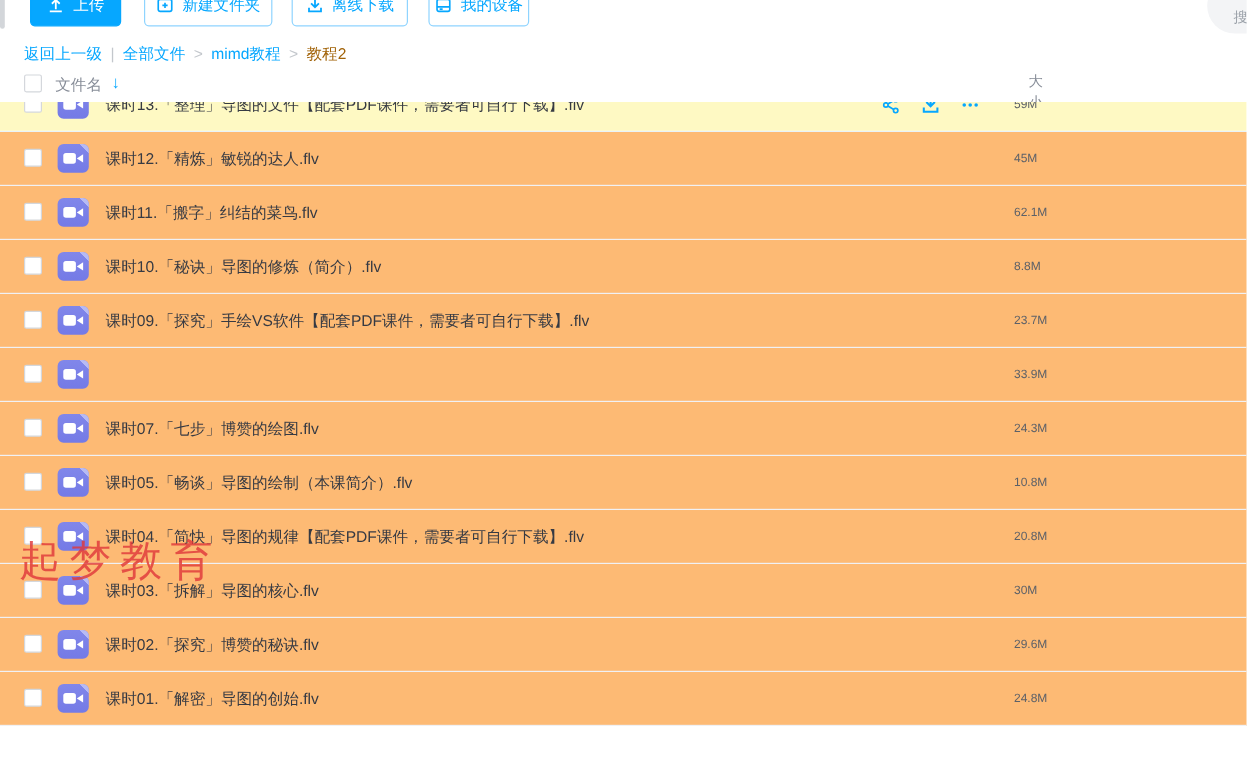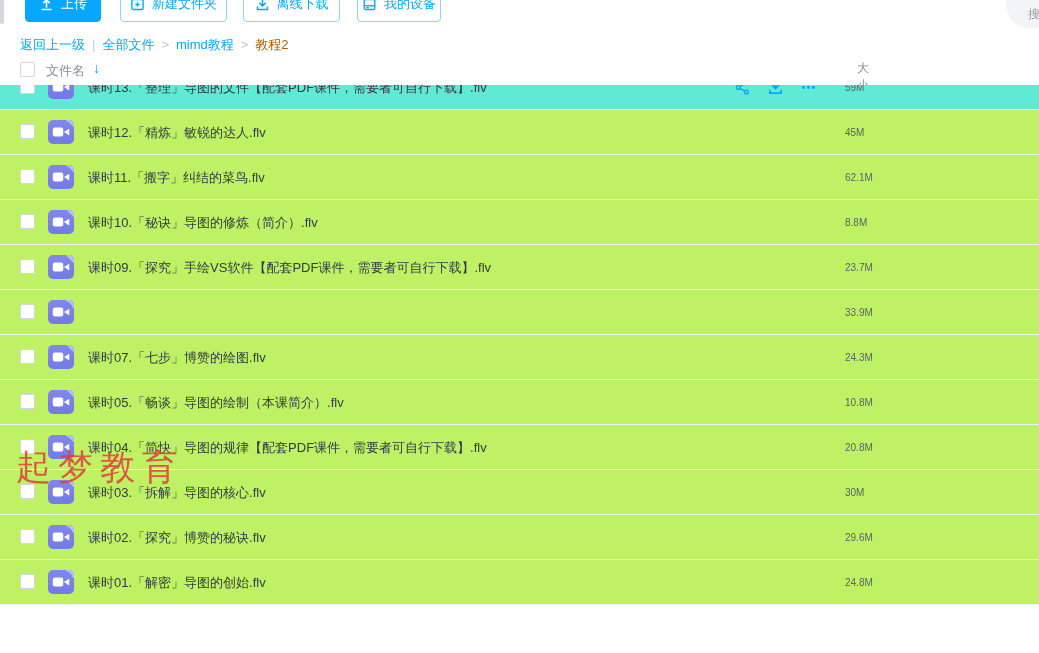--- a/index.html
+++ b/index.html
@@ -45,37 +45,37 @@
   .checkbox {
     width:15px; height:15px; border:1px solid #d4d7dc; border-radius:2px; background:#fff; cursor:pointer;
   }
   .thead .checkbox { position:absolute; left:20px; top:2px; }
   .thead .name-label { position:absolute; left:46px; top:2px; font-size:13px; color:#878d98; cursor:pointer; }
   .thead .sort-arrow { position:absolute; left:93px; top:0px; font-size:14px; color:#06a7ff; font-weight:bold; cursor:pointer; }
   .thead .size-label { position:absolute; left:857px; top:0; font-size:12px; color:#878d98; cursor:pointer; }
 
   
   .rows-area { position:absolute; left:0; top:85px; width:1039px; }
-  .row { position:relative; height:45px; border-bottom:1px solid #f0f1f4; background:#bef264; cursor:pointer; }
+  .row { position:relative; height:45px; border-bottom:1px solid #f0f1f4; background:#fdba74; cursor:pointer; }
   .row .checkbox { position:absolute; left:20px; top:14px; }
   .file-icon {
     position:absolute; left:48px; top:10px; width:26px; height:24px;
     background:linear-gradient(180deg,#8187ea,#747ae6); border-radius:5px;
   }
   .file-icon .fold {
     position:absolute; right:0; top:0; width:8px; height:8px;
     background:linear-gradient(45deg, transparent 50%, #b7baf3 50%); border-radius:0 5px 0 0;
   }
   .file-icon svg { position:absolute; left:4px; top:5px; }
   .row .fname { position:absolute; left:88px; top:0; line-height:45px; font-size:13px; color:#363a43; max-width:640px; overflow:hidden; white-space:nowrap; }
   .row .fsize { position:absolute; left:845px; top:0; line-height:45px; font-size:10px; color:#5d6168; }
 
   
   .partial-clip { height:25px; overflow:hidden; border-bottom:1px solid #e9f3f9; }
-  .partial-clip .row { margin-top:-20px; background:#5eead4; border-bottom:none; }
+  .partial-clip .row { margin-top:-20px; background:#fef9c3; border-bottom:none; }
   .row-actions { position:absolute; left:733px; top:13px; display:flex; gap:15px; color:#06a7ff; }
   .row-actions .act { width:18px; height:18px; display:flex; align-items:center; justify-content:center; cursor:pointer; }
 
   
   .watermark {
     position:absolute; left:16px; top:444px; font-family:"DejaVu Serif","Liberation Serif",serif;
     font-size:35px; letter-spacing:7px; color:rgba(223,56,58,0.82); pointer-events:none;
   }
 </style>
 </head>

